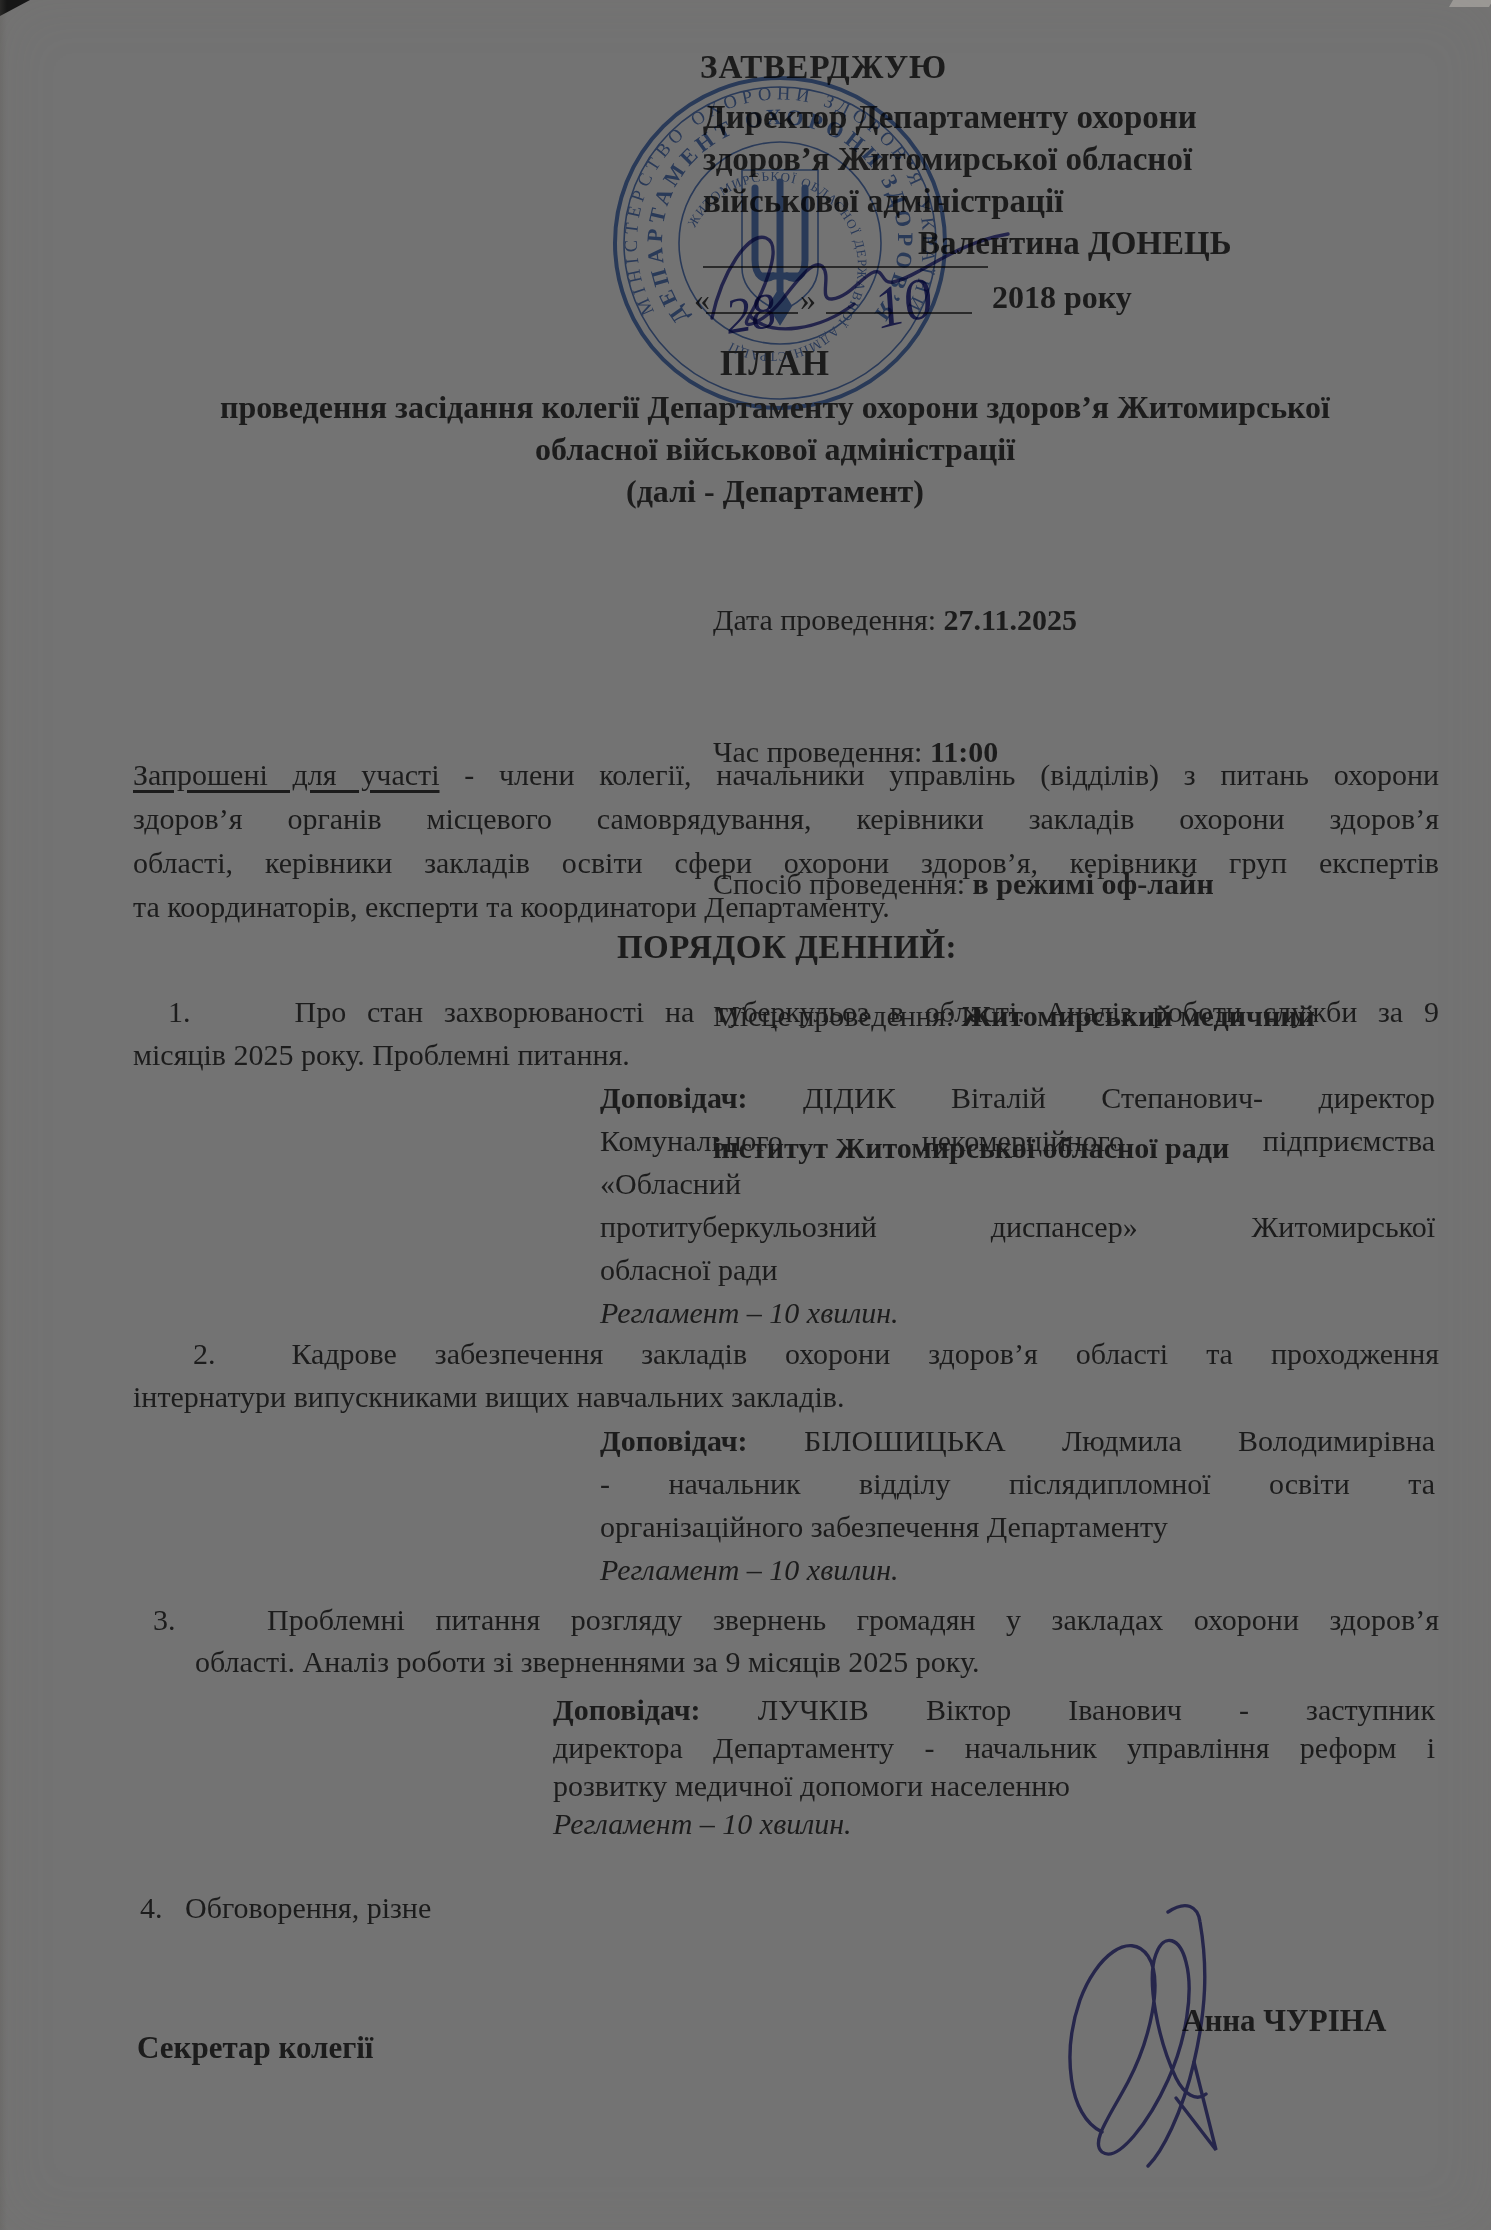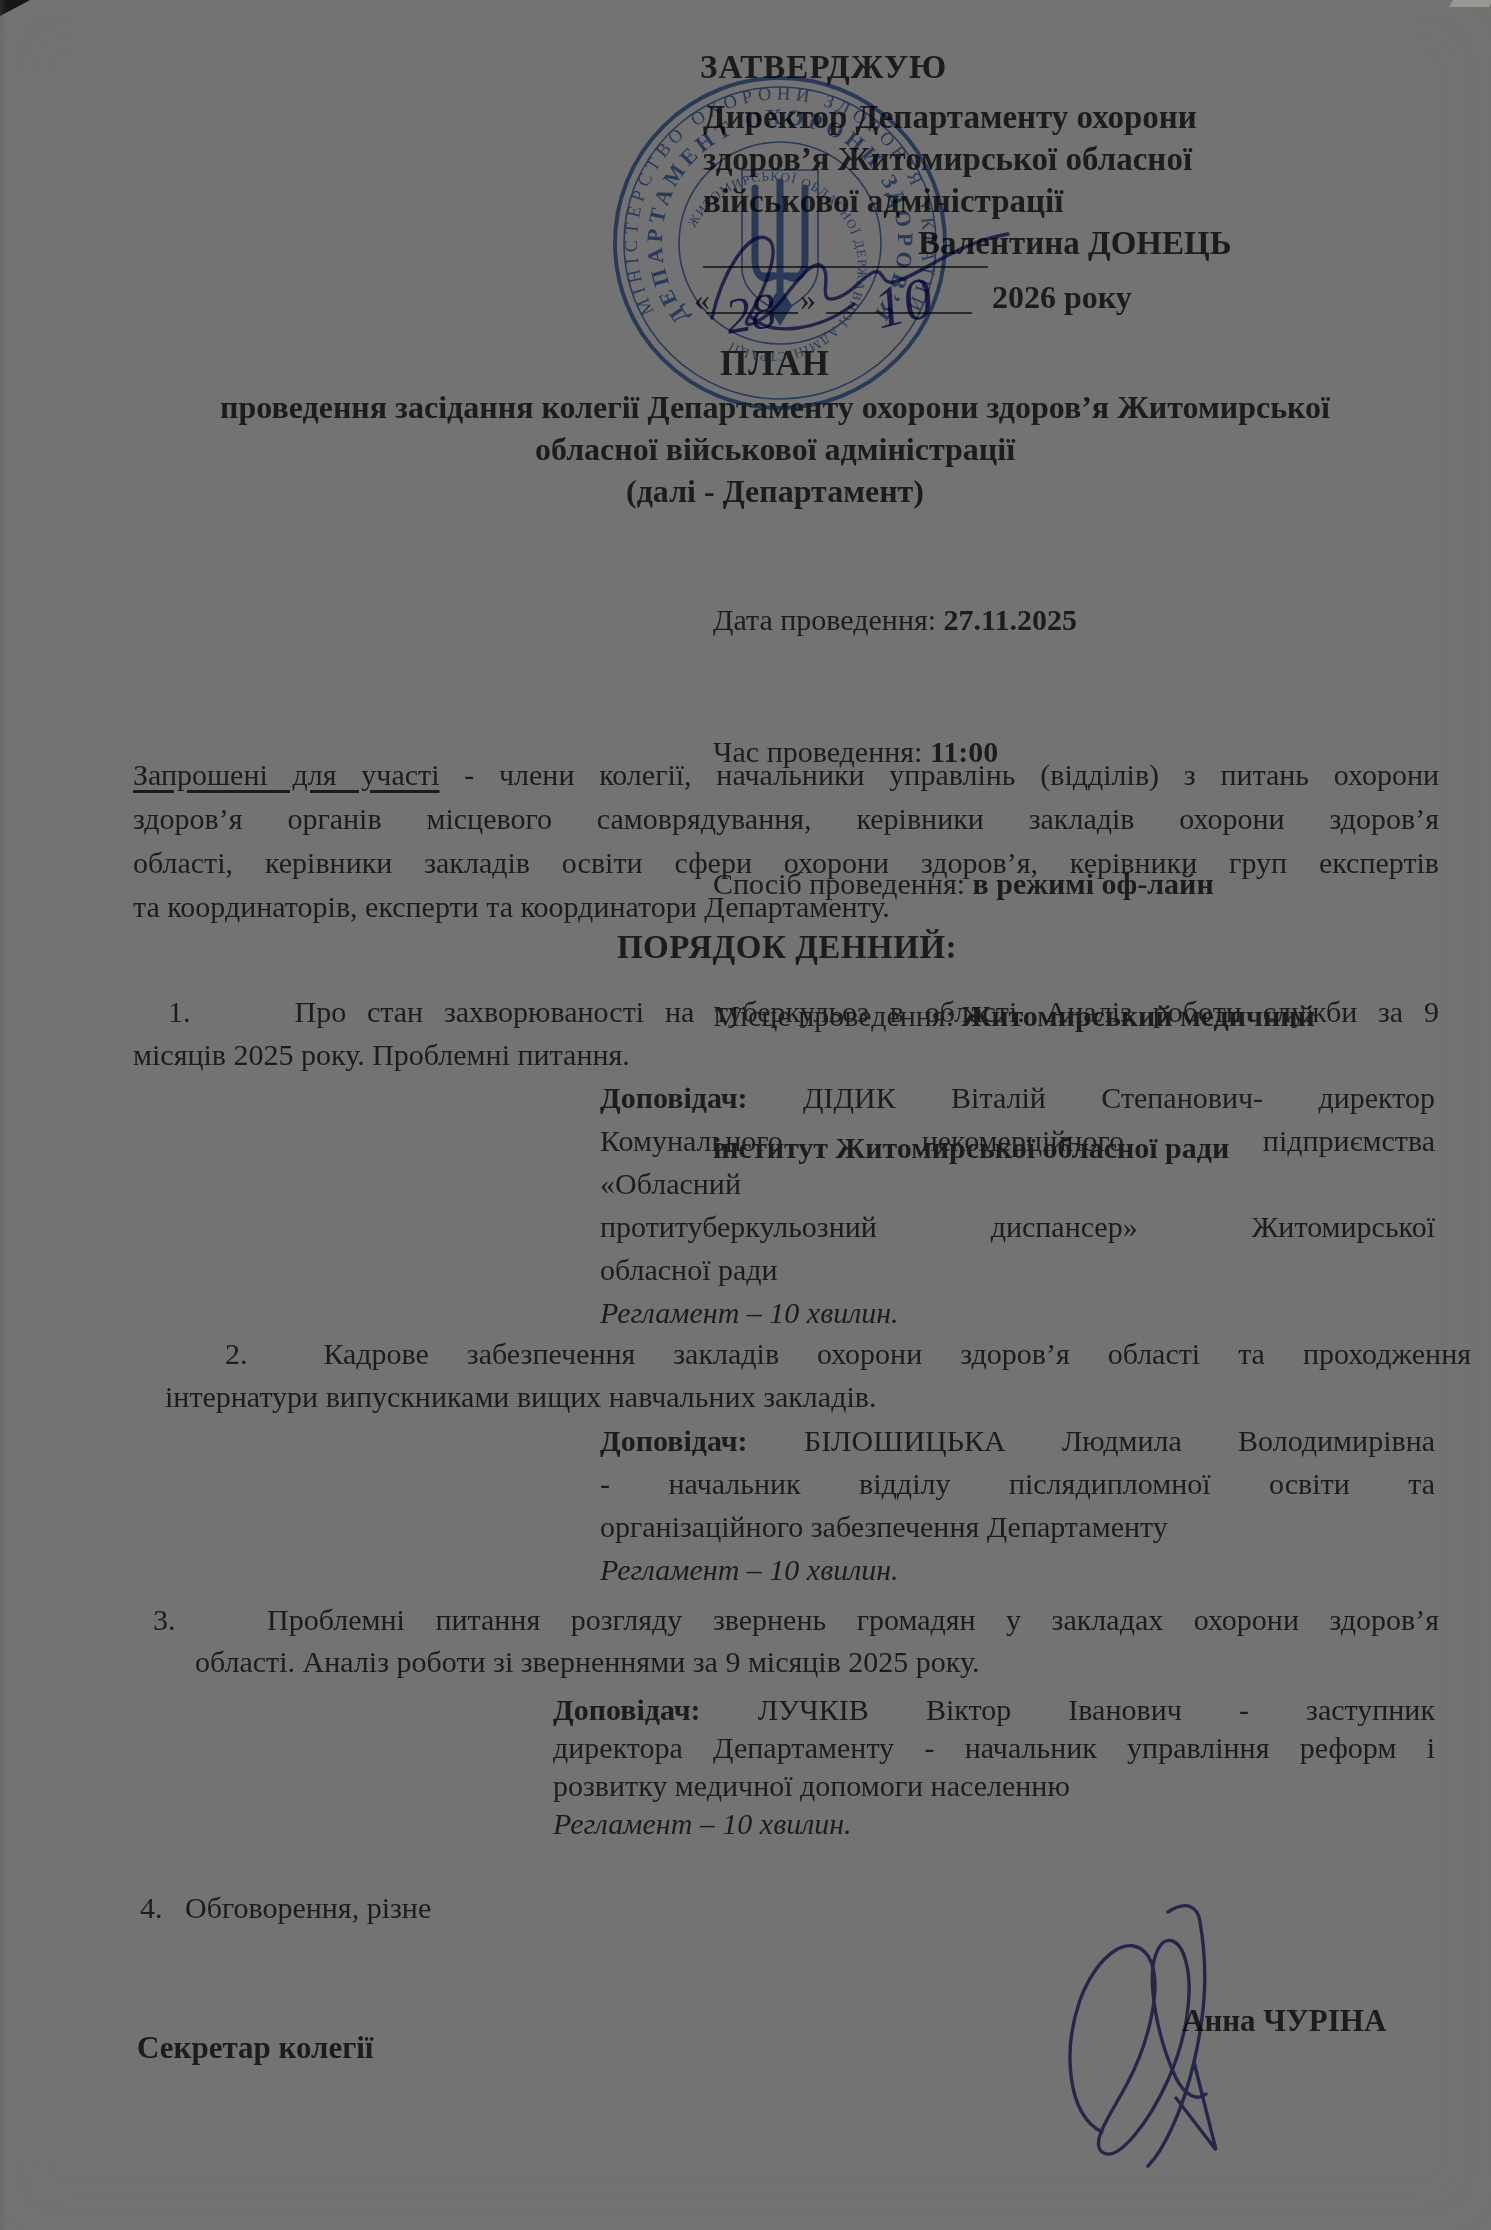--- a/index.html
+++ b/index.html
@@ -50,21 +50,21 @@
   <div class="abs t b" style="left:703px;top:138px;font-size:33px;">здоров’я Житомирської обласної</div>
   <div class="abs t b" style="left:703px;top:180px;font-size:33px;">військової адміністрації</div>
 
   <div class="hline" style="left:703px;top:266px;width:285px;"></div>
   <div class="abs t b" style="left:918px;top:222px;font-size:33px;">Валентина ДОНЕЦЬ</div>
 
   <div class="abs t" style="left:694px;top:278px;font-size:32px;">«</div>
   <div class="hline" style="left:706px;top:312px;width:92px;"></div>
   <div class="abs t" style="left:800px;top:278px;font-size:32px;">»</div>
   <div class="hline" style="left:826px;top:312px;width:146px;"></div>
-  <div class="abs t b" style="left:992px;top:276px;font-size:32px;">2026 року</div>
+  <div class="abs t b" style="left:992px;top:276px;font-size:32px;">2018 року</div>
 
   <svg class="abs stamp-svg" style="left:608px;top:71px;" width="344" height="344" viewBox="608 71 344 344">
     <g fill="none" stroke="#3e68b8">
       <circle cx="780" cy="243" r="165" stroke-width="4"></circle>
       <circle cx="780" cy="243" r="156" stroke-width="1.6"></circle>
       <circle cx="780" cy="243" r="101" stroke-width="1.6"></circle>
     </g>
     <defs>
       <path id="ring-outer" d="M 688,352 A 143,143 0 1 1 872,352"></path>
       <path id="ring-mid" d="M 697,326 A 118,118 0 1 1 863,326"></path>
@@ -136,21 +136,21 @@
 
   <div class="abs" style="left:600px;top:1076px;width:835px;font-size:30px;line-height:43px;">
     <div class="just"><span class="b">Доповідач:</span><span> ДІДИК Віталій Степанович- директор</span></div>
     <div class="just">Комунального некомерційного підприємства</div>
     <div class="left-last">«Обласний</div>
     <div class="just">протитуберкульозний диспансер» Житомирської</div>
     <div class="left-last">обласної ради</div>
     <div class="left-last i">Регламент – 10 хвилин.</div>
   </div>
 
-  <div class="abs" style="left:133px;top:1332px;width:1306px;font-size:30px;line-height:43px;margin-left:32px;">
+  <div class="abs" style="left:133px;top:1332px;width:1306px;font-size:30px;line-height:43px;">
     <div class="just" style="text-indent:60px;">2.&nbsp;&nbsp;Кадрове забезпечення закладів охорони здоров’я області та проходження</div>
     <div class="left-last">інтернатури випускниками вищих навчальних закладів.</div>
   </div>
 
   <div class="abs" style="left:600px;top:1419px;width:835px;font-size:30px;line-height:43px;">
     <div class="just"><span class="b">Доповідач:</span><span> БІЛОШИЦЬКА Людмила Володимирівна</span></div>
     <div class="just">- начальник відділу післядипломної освіти та</div>
     <div class="left-last">організаційного забезпечення Департаменту</div>
     <div class="left-last i">Регламент – 10 хвилин.</div>
   </div>

